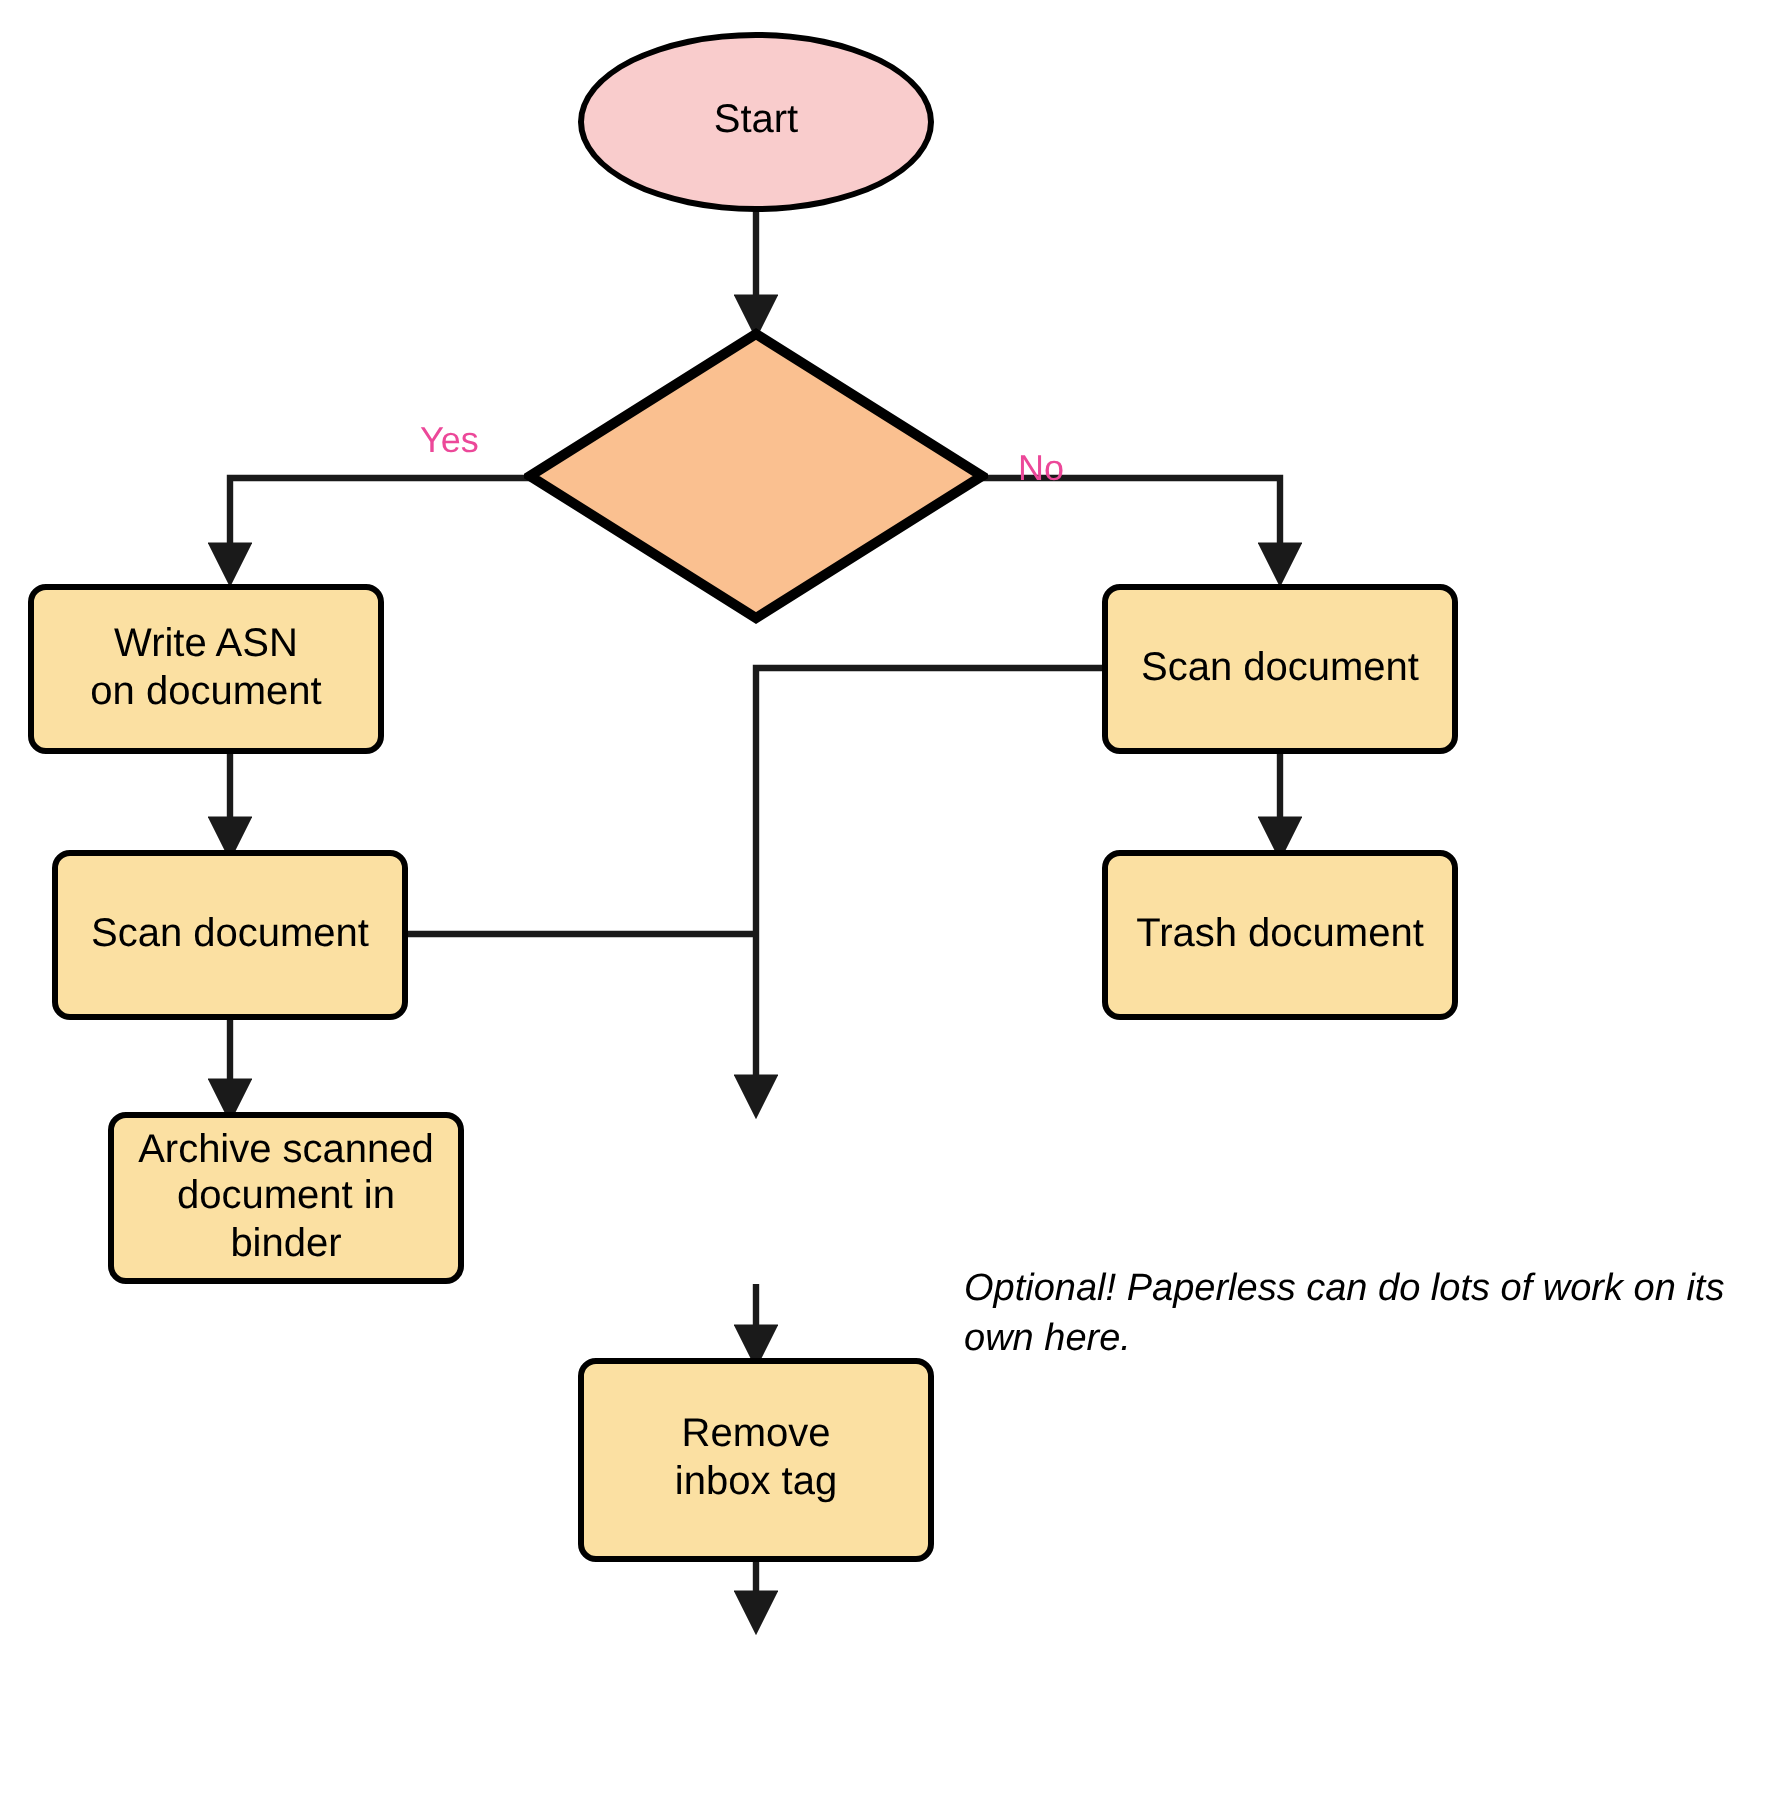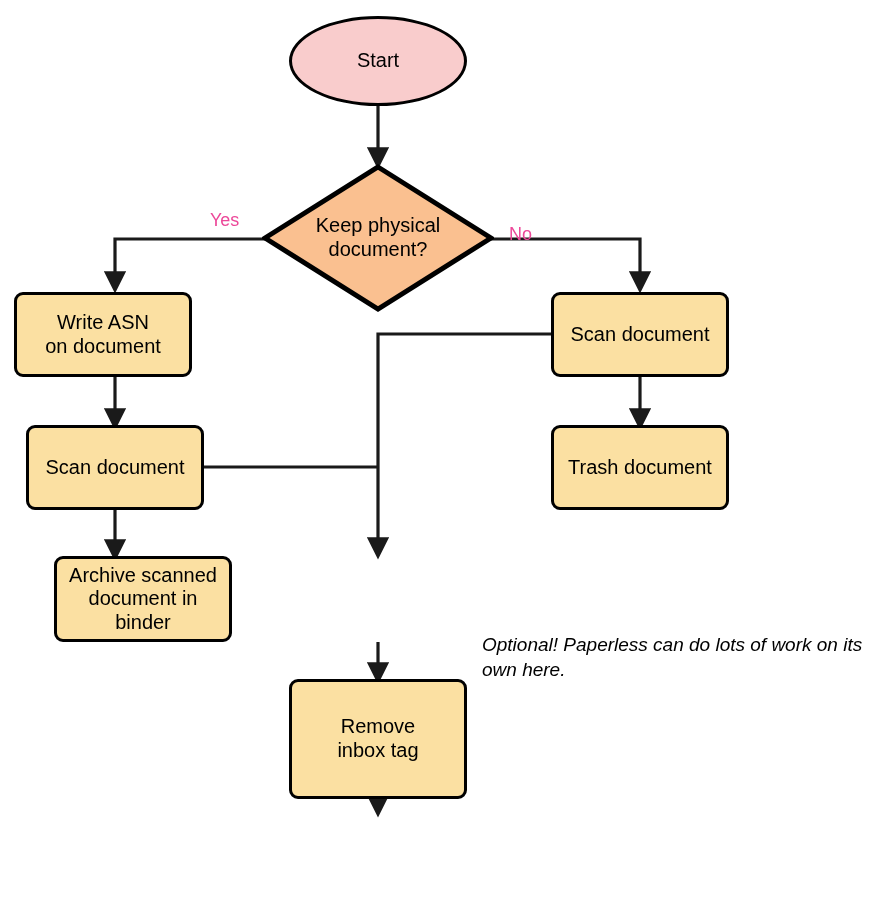--- a/index.html
+++ b/index.html
@@ -118,22 +118,20 @@
   </svg>
 
   <div class="node node-terminal" style="left:289px; top:16px; width:178px; height:90px;">
     <span>Start</span>
   </div>
 
   <div class="node node-decision" style="left:262px; top:164px; width:232px; height:148px;">
     <svg class="diamond-shape" viewBox="0 0 232 148" preserveAspectRatio="none" xmlns="http://www.w3.org/2000/svg">
       <polygon points="116,3 229,74 116,145 3,74" fill="#FAC090" stroke="#000000" stroke-width="5" stroke-linejoin="miter"></polygon>
     </svg>
-    <span class="diamond-label">Keep physical
-document?</span>
   </div>
 
   <div class="edge-label" style="left:210px; top:210px;">Yes</div>
   <div class="edge-label" style="left:509px; top:224px;">No</div>
 
   <div class="node node-process" style="left:14px; top:292px; width:178px; height:85px;">
     <span>Write ASN
 on document</span>
   </div>
 
@@ -149,21 +147,21 @@
 
   <div class="node node-process" style="left:551px; top:292px; width:178px; height:85px;">
     <span>Scan document</span>
   </div>
 
   <div class="node node-process" style="left:551px; top:425px; width:178px; height:85px;">
     <span>Trash document</span>
   </div>
 
 
-  <div class="node node-process" style="left:289px; top:679px; width:178px; height:120px;">
+  <div class="node node-process" style="left:289px; top:679px; width:178px; height:102px;">
     <span>Remove
 inbox tag</span>
   </div>
 
 
   <div class="note" style="left:482px; top:588px; width:400px;">Optional! Paperless can do lots of work on its own here.</div>
 
 </div>
 
 </body></html>

